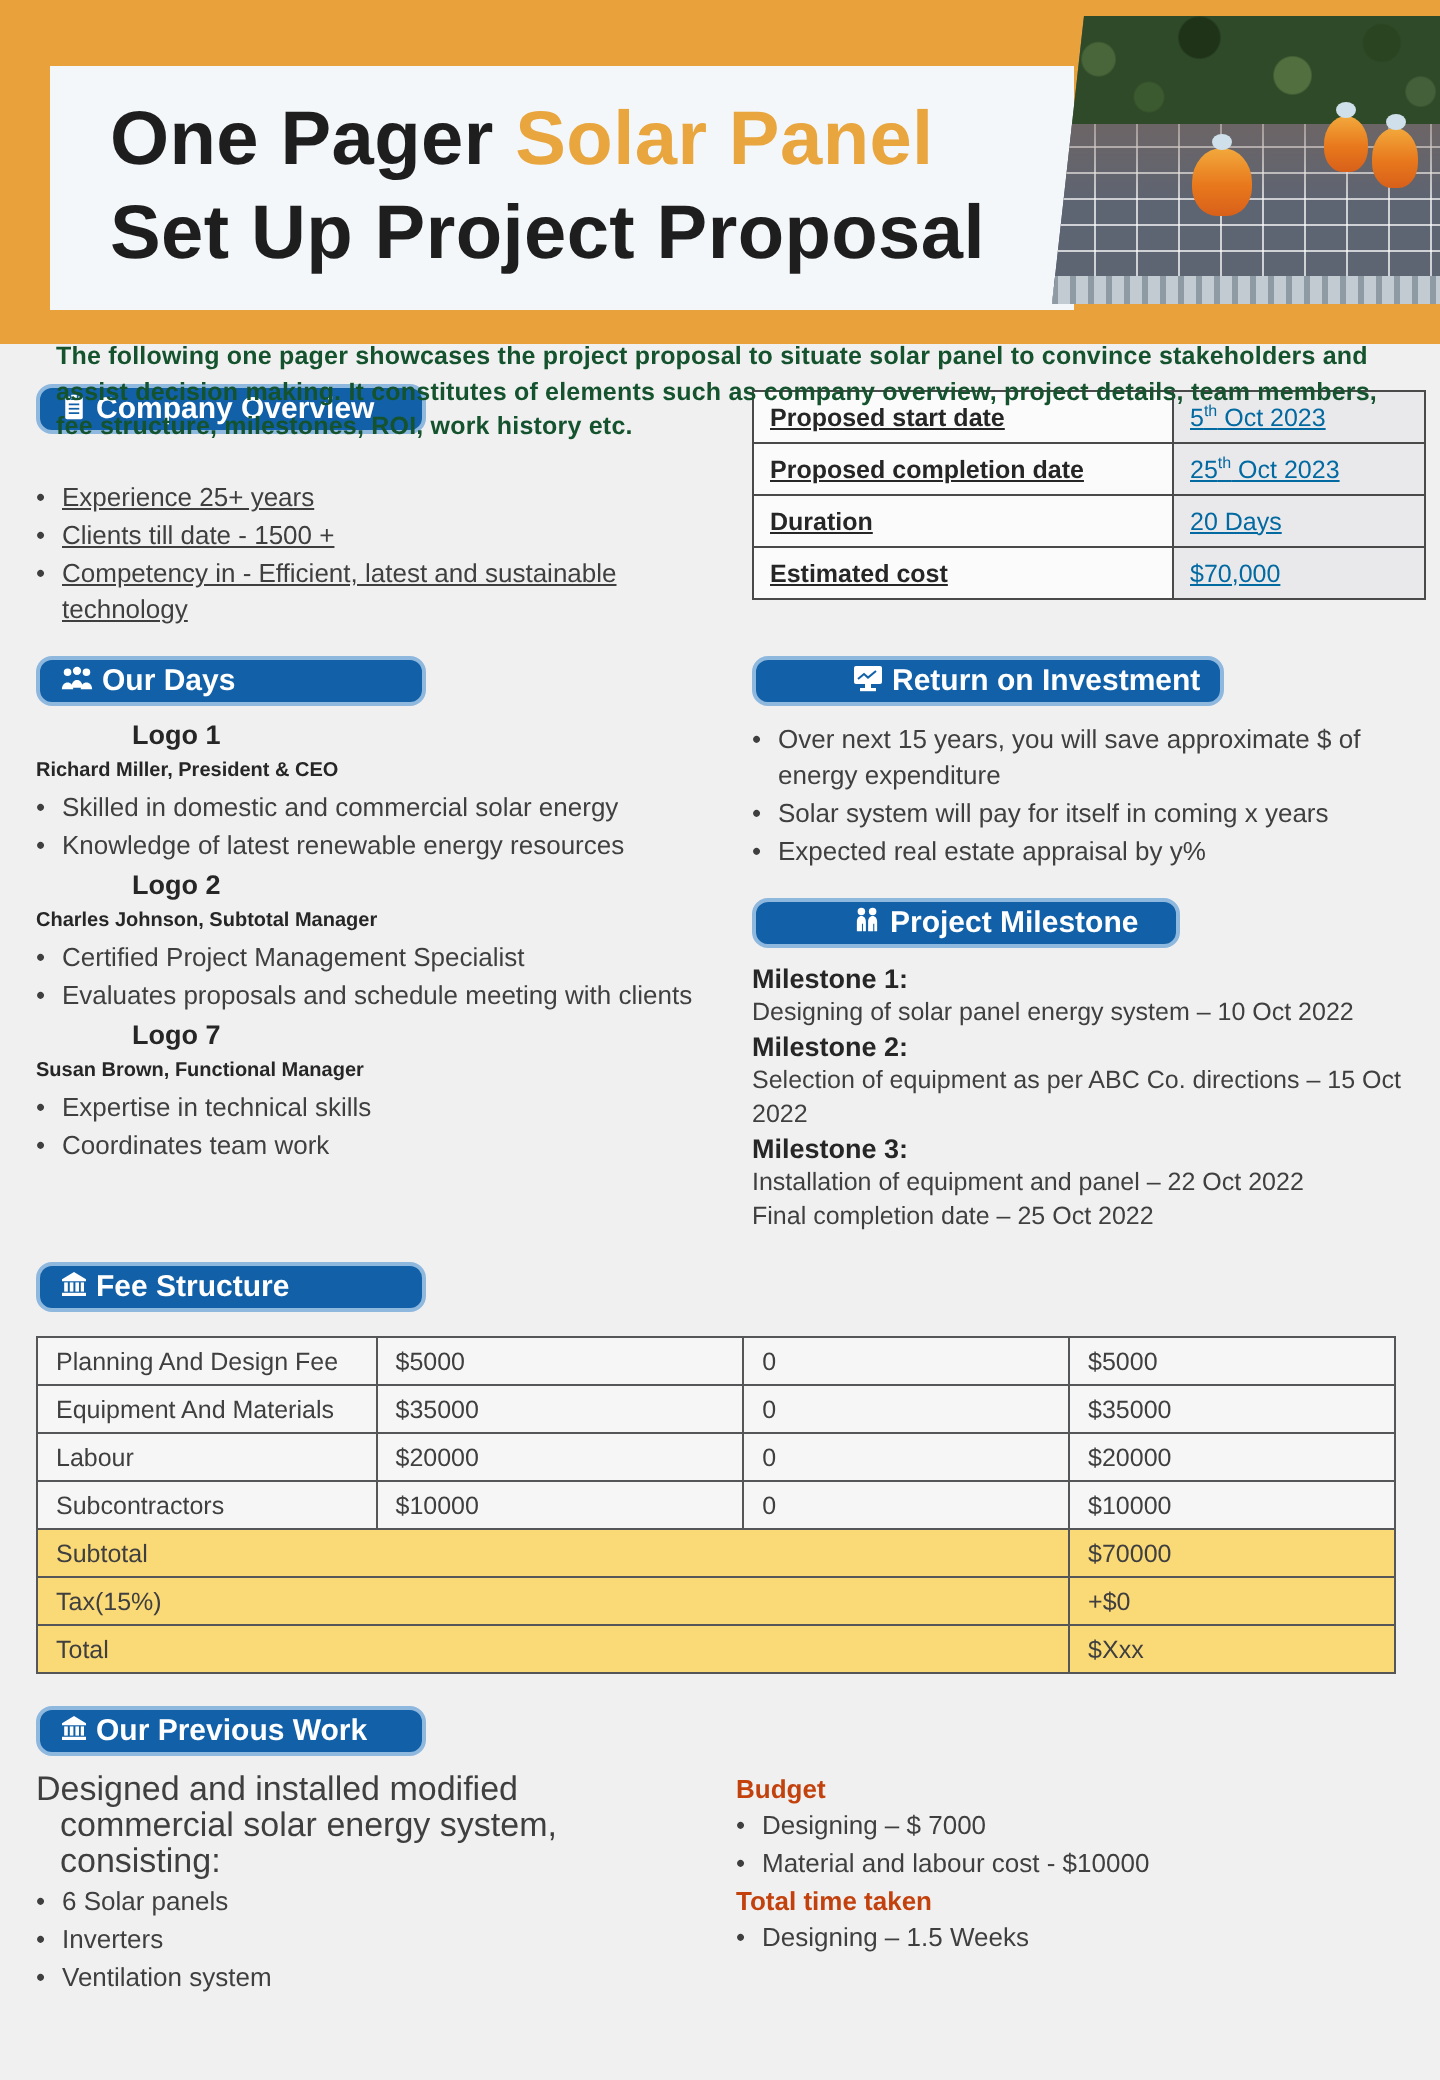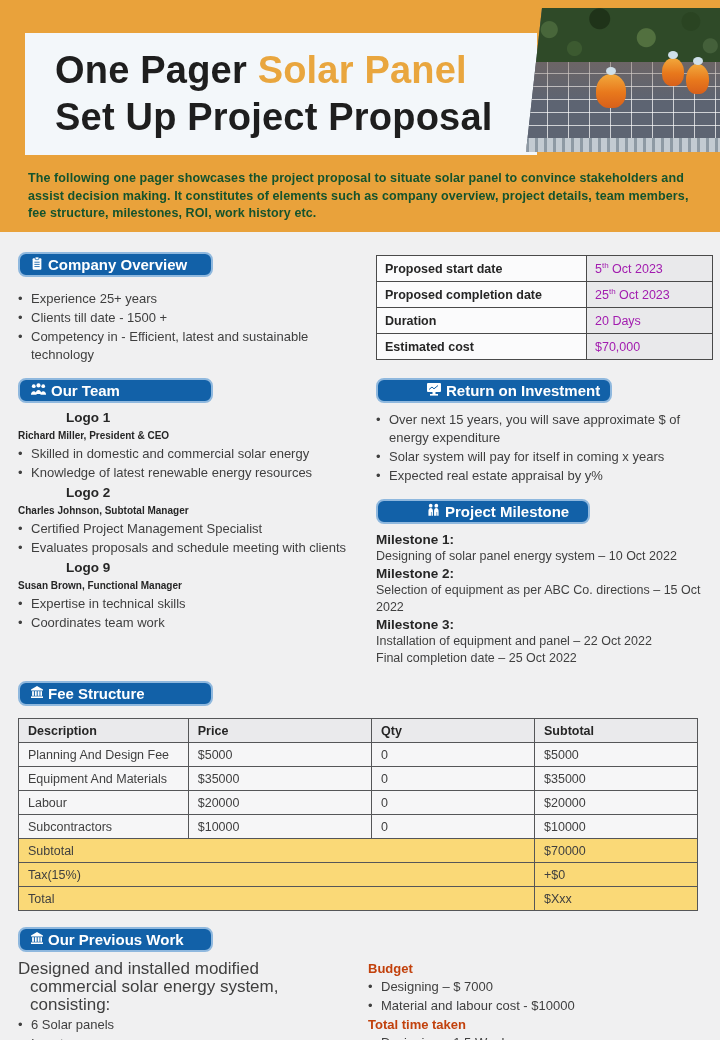--- a/index.html
+++ b/index.html
@@ -3,21 +3,21 @@
 <meta charset="utf-8">
 <style>
   * { margin:0; padding:0; box-sizing:border-box; }
   html,body { background:#d8d8d8; }
   .page {
     position:relative; width:720px; height:1040px; margin:0 auto;
     background:#F0F0F1; overflow:hidden;
     font-family:"Liberation Sans", sans-serif; color:#3F3F3F;
   }
   
-  .hero { position:relative; width:720px; height:232px; background:#E9A23B; }
+  .hero { position:relative; width:720px; height:172px; background:#E9A23B; }
   .title-box {
     position:absolute; left:25px; top:33px; width:512px; height:122px;
     background:#F3F7FA; display:flex; flex-direction:column; justify-content:center;
     padding-left:30px; z-index:1;
   }
   .title-line { font-size:38px; font-weight:bold; color:#1E1E1E; line-height:47px; letter-spacing:.2px; }
   .title-line .accent { color:#E9A63E; }
   .photo {
     position:absolute; right:0; top:8px; width:194px; height:144px; z-index:2;
     clip-path:polygon(16px 0, 194px 0, 194px 144px, 0 144px);
@@ -70,23 +70,23 @@
   .band { display:flex; }
   .col-l { width:332px; flex:0 0 332px; }
   .col-r { width:344px; flex:0 0 344px; margin-left:26px; }
   
   ul.blt { list-style:none; }
   ul.blt li { position:relative; padding-left:13px; margin-bottom:1px; font-size:13px; line-height:18px; }
   ul.blt li::before { content:"\2022"; position:absolute; left:0; top:0; color:#3F3F3F; }
   .co-list li { font-size:13.5px; line-height:19px; }
   
   table.details { border-collapse:collapse; width:337px; margin-top:3px; }
-  table.details td { border:1px solid #4A4A4A; font-size:12.5px; padding:4px 8px; height:26px; }
+  table.details td { border:1px solid #4A4A4A; font-size:12.5px; padding:4px 8px; height:26px;text-decoration:underline; }
   table.details td.lab { font-weight:bold; color:#262626; background:#FBFBFC; width:210px; }
-  table.details td.val { background:#E9E9EB; color:#a21caf; }
+  table.details td.val { background:#E9E9EB; color:#0369a1; }
   table.details sup { font-size:8px; }
   
   .team-block { margin-top:6px; }
   .t-logo { font-weight:bold; color:#262626; font-size:13.5px; line-height:18px; margin-top:2px;padding-left:48px; }
   .t-name { font-weight:bold; color:#262626; font-size:10px; line-height:18px; }
   
   .roi-list { margin-top:8px; }
   .ms-wrap { margin-top:7px; }
   .ms-label { font-weight:bold; color:#262626; font-size:13.5px; line-height:17px; }
   .ms-line  { font-size:12.5px; line-height:17px; }
@@ -138,21 +138,21 @@
                 <rect x="6" y="0.6" width="4" height="3" rx="0.6" fill="#fff" stroke="#1261A8" stroke-width="0.8"></rect>
                 <g stroke="#1261A8" stroke-width="1">
                   <line x1="5" y1="6.5" x2="11" y2="6.5"></line>
                   <line x1="5" y1="9" x2="11" y2="9"></line>
                   <line x1="5" y1="11.5" x2="11" y2="11.5"></line>
                 </g>
               </svg>
           </span>
           <span>Company Overview</span>
         </div>
-        <ul class="blt co-list" style="margin-top:13px;">
+        <ul class="blt co-list" style="margin-top:23px;text-decoration:underline;">
           <li>Experience 25+ years</li>
           <li>Clients till date - 1500 +</li>
           <li>Competency in - Efficient, latest and sustainable technology</li>
         </ul>
       </div>
       <div class="col-r">
         <table class="details">
           <tbody>
               <tr>
             <td class="lab">Proposed start date</td>
@@ -181,40 +181,40 @@
           <span>
             <svg width="17" height="14" viewBox="0 0 18 14" fill="#fff">
                 <circle cx="4" cy="4" r="2"></circle>
                 <circle cx="9" cy="3.2" r="2.2"></circle>
                 <circle cx="14" cy="4" r="2"></circle>
                 <path d="M1 13c0-2.2 1.4-3.6 3-3.6S7 10.8 7 13z"></path>
                 <path d="M5.8 12.2c.4-2.8 1.6-4.2 3.2-4.2s2.8 1.4 3.2 4.2z"></path>
                 <path d="M11 13c0-2.2 1.4-3.6 3-3.6s3 1.4 3 3.6z"></path>
               </svg>
           </span>
-          <span>Our Team</span>
+          <span>Our Days</span>
         </div>
         <div class="team-block">
           <div class="t-logo">Logo 1</div>
           <div class="t-name">Richard Miller, President &amp; CEO</div>
           <ul class="blt">
             <li>Skilled in domestic and commercial solar energy</li>
             <li>Knowledge of latest renewable energy resources</li>
           </ul>
         </div>
         <div>
           <div class="t-logo">Logo 2</div>
           <div class="t-name">Charles Johnson, Subtotal Manager</div>
           <ul class="blt">
             <li>Certified Project Management Specialist</li>
             <li>Evaluates proposals and schedule meeting with clients</li>
           </ul>
         </div>
         <div>
-          <div class="t-logo">Logo 9</div>
+          <div class="t-logo">Logo 7</div>
           <div class="t-name">Susan Brown, Functional Manager</div>
           <ul class="blt">
             <li>Expertise in technical skills</li>
             <li>Coordinates team work</li>
           </ul>
         </div>
       </div>
 
       <div class="col-r">
         <div class="badge w-right">
@@ -276,26 +276,20 @@
         <span>Fee Structure</span>
       </div>
       <table class="fee">
         <colgroup>
             <col style="width:25%">
             <col style="width:27%">
             <col style="width:24%">
             <col style="width:24%">
           </colgroup>
         <tbody>
-            <tr>
-          <th>Description</th>
-          <th>Price</th>
-          <th>Qty</th>
-          <th>Subtotal</th>
-        </tr>
         <tr>
           <td>Planning And Design Fee</td>
           <td>$5000</td>
           <td>0</td>
           <td>$5000</td>
         </tr>
         <tr>
           <td>Equipment And Materials</td>
           <td>$35000</td>
           <td>0</td>

